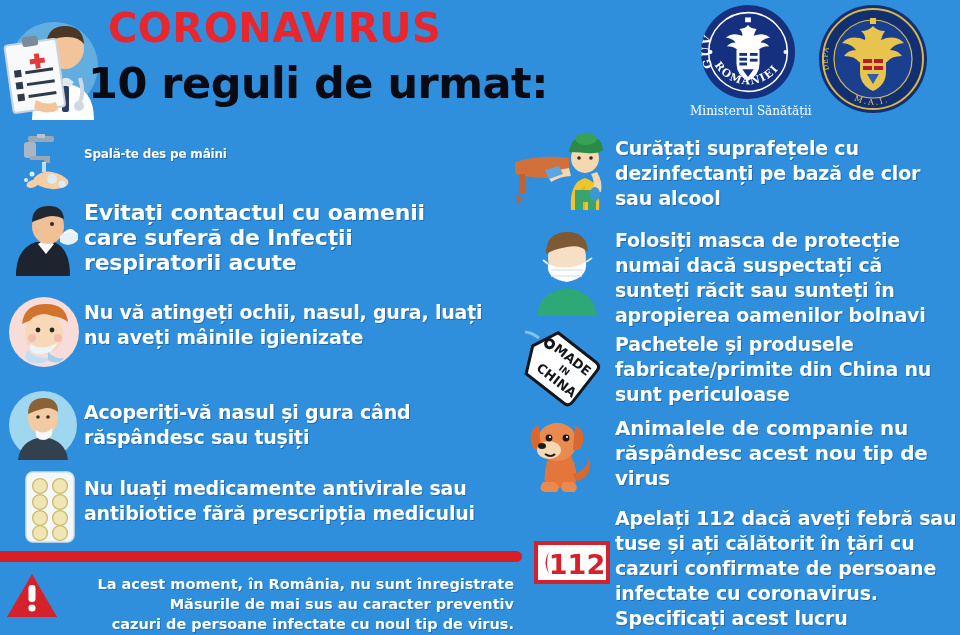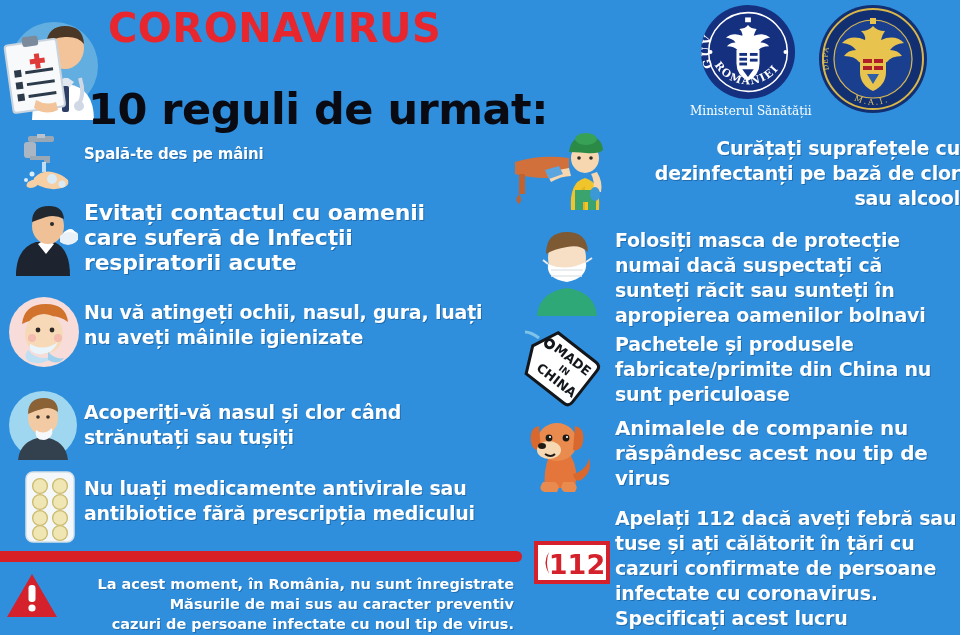--- a/index.html
+++ b/index.html
@@ -21,21 +21,21 @@
   #title-coronavirus{
     position:absolute;left:108px;top:6px;
     font-family:"DejaVu Sans", sans-serif;
     font-weight:bold;font-size:40px;letter-spacing:0.5px;
     color:#e8262d;line-height:44px;white-space:nowrap;
   }
   #title-rules{
     position:absolute;left:88px;top:58px;
     font-family:"DejaVu Sans", sans-serif;
     font-weight:bold;font-size:43px;letter-spacing:-0.5px;
-    color:#090a12;line-height:50px;white-space:nowrap;margin-top:26px;
+    color:#090a12;line-height:50px;white-space:nowrap;
   }
   #emblems{position:absolute;left:690px;top:4px;width:265px;height:120px;}
   .emblem{position:absolute;top:0;}
   #emblem-guvern{left:10px;}
   #emblem-dsu{left:128px;}
   #ministry-label{
     position:absolute;left:0px;top:100px;width:160px;
     font-family:"DejaVu Serif", serif;
     font-size:12px;color:#ffffff;white-space:nowrap;
   }
@@ -179,21 +179,21 @@
         <rect x="18" y="8" width="12" height="16" rx="3" fill="#aab6c3"></rect>
         <path d="M24 22 h20 v7 h-6 v-3 h-14z" fill="#9aa7b5"></path>
         <rect x="36" y="28" width="4" height="10" fill="#cfe6f7" opacity="0.9"></rect>
         <path d="M28 44 q8 -8 18 -6 q10 2 16 8 q2 6 -6 8 q-12 3 -22 -2 q-8 -3 -6 -8z" fill="#f6cfa4"></path>
         <path d="M22 48 q6 -4 12 -2 q-2 8 -10 8 q-6 -1 -2 -6z" fill="#f6cfa4"></path>
         <circle cx="46" cy="45" r="5" fill="#d8ecfa" opacity="0.95"></circle>
         <circle cx="56" cy="50" r="3.5" fill="#d8ecfa" opacity="0.95"></circle>
         <circle cx="26" cy="40" r="2.5" fill="#d8ecfa"></circle>
         <circle cx="20" cy="46" r="2" fill="#d8ecfa"></circle>
       </svg>
-      <div class="rule-text" style="left:84px;top:14px;width:400px;font-size:15px;line-height:25px;">Spală-te des pe mâini</div>
+      <div class="rule-text" style="left:84px;top:14px;width:400px;font-size:12px;line-height:25px;">Spală-te des pe mâini</div>
     </div>
 
     <div class="rule">
       <svg class="rule-icon" style="left:4px;top:66px;width:74px;height:82px;" viewBox="0 0 74 82">
         <path d="M12 82 q0 -28 20 -34 l18 0 q16 6 16 34z" fill="#1d2430"></path>
         <path d="M34 50 l8 10 l8 -10 l-7 -4 h-3z" fill="#ffffff"></path>
         <path d="M30 54 q-16 4 -18 28 l10 0 q1 -18 10 -24z" fill="#1d2430"></path>
         <ellipse cx="44" cy="32" rx="16" ry="18" fill="#f0c196"></ellipse>
         <path d="M28 28 q0 -16 17 -16 q14 0 15 13 q-9 -5 -18 -2 q-9 3 -14 5z" fill="#21282f"></path>
         <circle cx="48" cy="30" r="2" fill="#2b2b2b"></circle>
@@ -222,21 +222,21 @@
     <div class="rule">
       <svg class="rule-icon" style="left:8px;top:262px;width:70px;height:70px;" viewBox="0 0 70 70">
         <circle cx="35" cy="35" r="34" fill="#9ed7ef"></circle>
         <path d="M10 70 q2 -20 25 -23 q23 3 25 23z" fill="#33414f"></path>
         <ellipse cx="35" cy="28" rx="15" ry="17" fill="#f2cba4"></ellipse>
         <path d="M20 24 q0 -16 16 -16 q14 0 14 14 q-8 -6 -16 -3 q-8 2 -14 5z" fill="#8a6236"></path>
         <circle cx="30" cy="27" r="1.8" fill="#3a3028"></circle>
         <circle cx="40" cy="27" r="1.8" fill="#3a3028"></circle>
         <path d="M28 40 q8 6 16 -2 q2 10 -8 12 q-10 0 -8 -10z" fill="#f6f9fb"></path>
       </svg>
-      <div class="rule-text" style="left:84px;top:272px;width:400px;font-size:19px;line-height:25px;">Acoperiți-vă nasul și clor când strănutați sau tușiți</div>
+      <div class="rule-text" style="left:84px;top:272px;width:400px;font-size:19px;line-height:25px;">Acoperiți-vă nasul și gura când răspândesc sau tușiți</div>
     </div>
 
     <div class="rule">
       <svg class="rule-icon" style="left:22px;top:342px;width:56px;height:74px;" viewBox="0 0 56 74">
         <rect x="4" y="2" width="48" height="70" rx="7" fill="#f4f8fb" stroke="#d3dfe9" stroke-width="1.5"></rect>
         <g>
           <circle cx="18" cy="16" r="7.4" fill="#f0e6b4" stroke="#cdbd72" stroke-width="1.4"></circle>
           <circle cx="38" cy="16" r="7.4" fill="#f0e6b4" stroke="#cdbd72" stroke-width="1.4"></circle>
           <circle cx="18" cy="32" r="7.4" fill="#f0e6b4" stroke="#cdbd72" stroke-width="1.4"></circle>
           <circle cx="38" cy="32" r="7.4" fill="#f0e6b4" stroke="#cdbd72" stroke-width="1.4"></circle>
@@ -265,21 +265,21 @@
         <ellipse cx="72" cy="26" rx="14" ry="15" fill="#f7d7b0"></ellipse>
         <path d="M56 20 q2 -16 17 -16 q16 0 17 14 q-4 4 -17 3 q-13 -1 -17 -1z" fill="#2a8a46"></path>
         <ellipse cx="73" cy="7" rx="11" ry="6" fill="#37a155"></ellipse>
         <circle cx="66" cy="26" r="1.8" fill="#2f2a26"></circle>
         <circle cx="78" cy="26" r="1.8" fill="#2f2a26"></circle>
         <path d="M56 36 q-14 2 -22 6 l4 8 q10 -6 20 -6z" fill="#f7d7b0"></path>
         <path d="M32 38 l14 -4 l4 8 l-14 5z" fill="#5aa4df"></path>
         <path d="M84 40 q6 10 4 20 l-8 0 q2 -12 -2 -18z" fill="#f7d7b0"></path>
         <ellipse cx="82" cy="62" rx="5" ry="7" fill="#3b9ad6"></ellipse>
       </svg>
-      <div class="rule-text" style="left:110px;top:8px;width:345px;font-size:19px;line-height:25px;text-align:right;">Curățați suprafețele cu dezinfectanți pe bază de clor sau alcool</div>
+      <div class="rule-text" style="left:110px;top:8px;width:345px;font-size:19px;line-height:25px;">Curățați suprafețele cu dezinfectanți pe bază de clor sau alcool</div>
     </div>
 
     <div class="rule">
       <svg class="rule-icon" style="left:24px;top:96px;width:76px;height:92px;" viewBox="0 0 76 92">
         <path d="M8 92 q2 -24 30 -28 q28 4 30 28z" fill="#2fa877"></path>
         <ellipse cx="38" cy="34" rx="19" ry="22" fill="#f6dfc4"></ellipse>
         <path d="M17 30 q0 -22 21 -22 q20 0 21 20 q-8 -8 -21 -5 q-13 2 -21 7z" fill="#7d5a33"></path>
         <path d="M19 40 q18 8 38 -2 q2 16 -19 20 q-21 -3 -19 -18z" fill="#ffffff"></path>
         <path d="M19 40 l-5 -4 M57 38 l6 -4" stroke="#e6e9ec" stroke-width="2"></path>
         <path d="M22 46 h32 M22 52 h31" stroke="#e4e8ec" stroke-width="1.5"></path>

